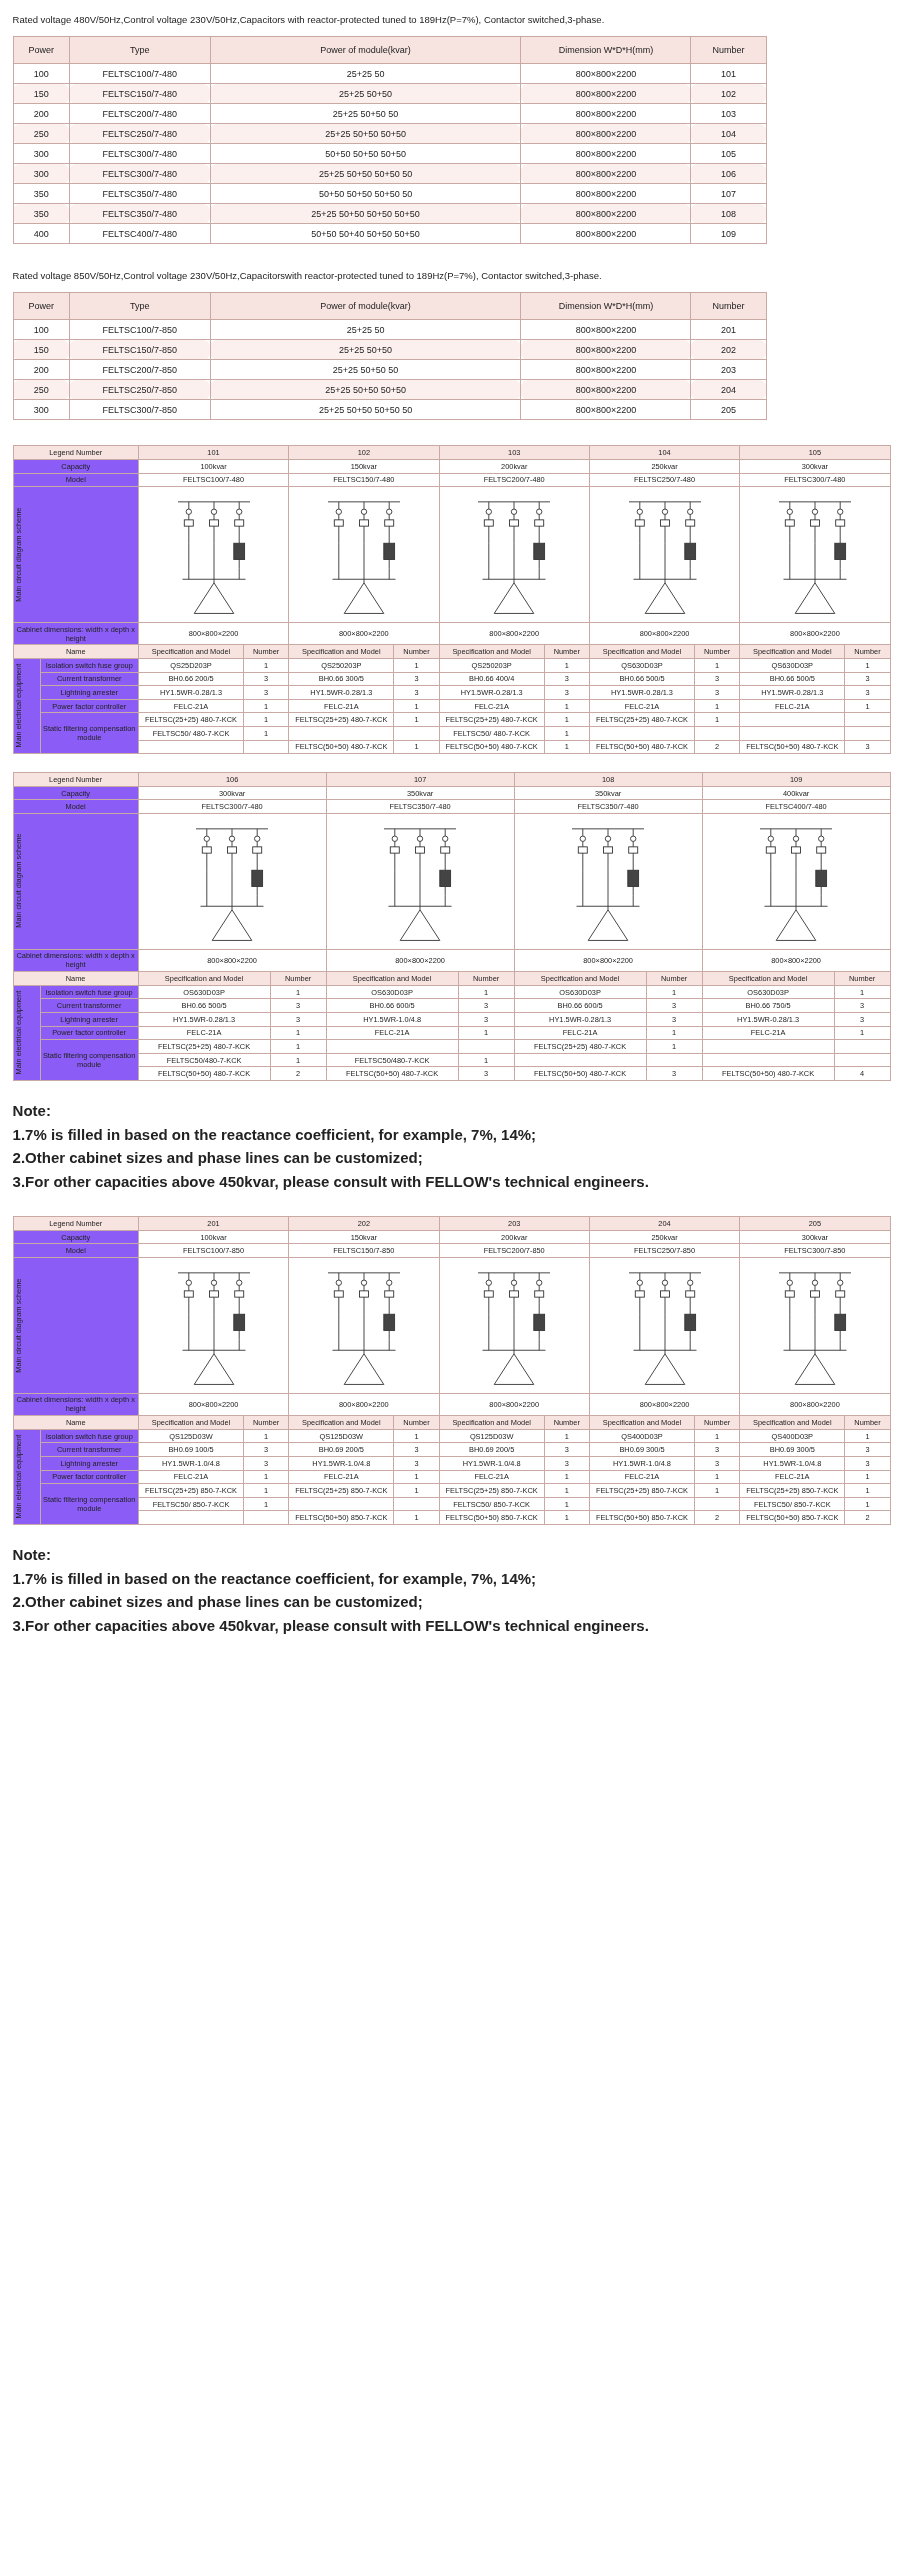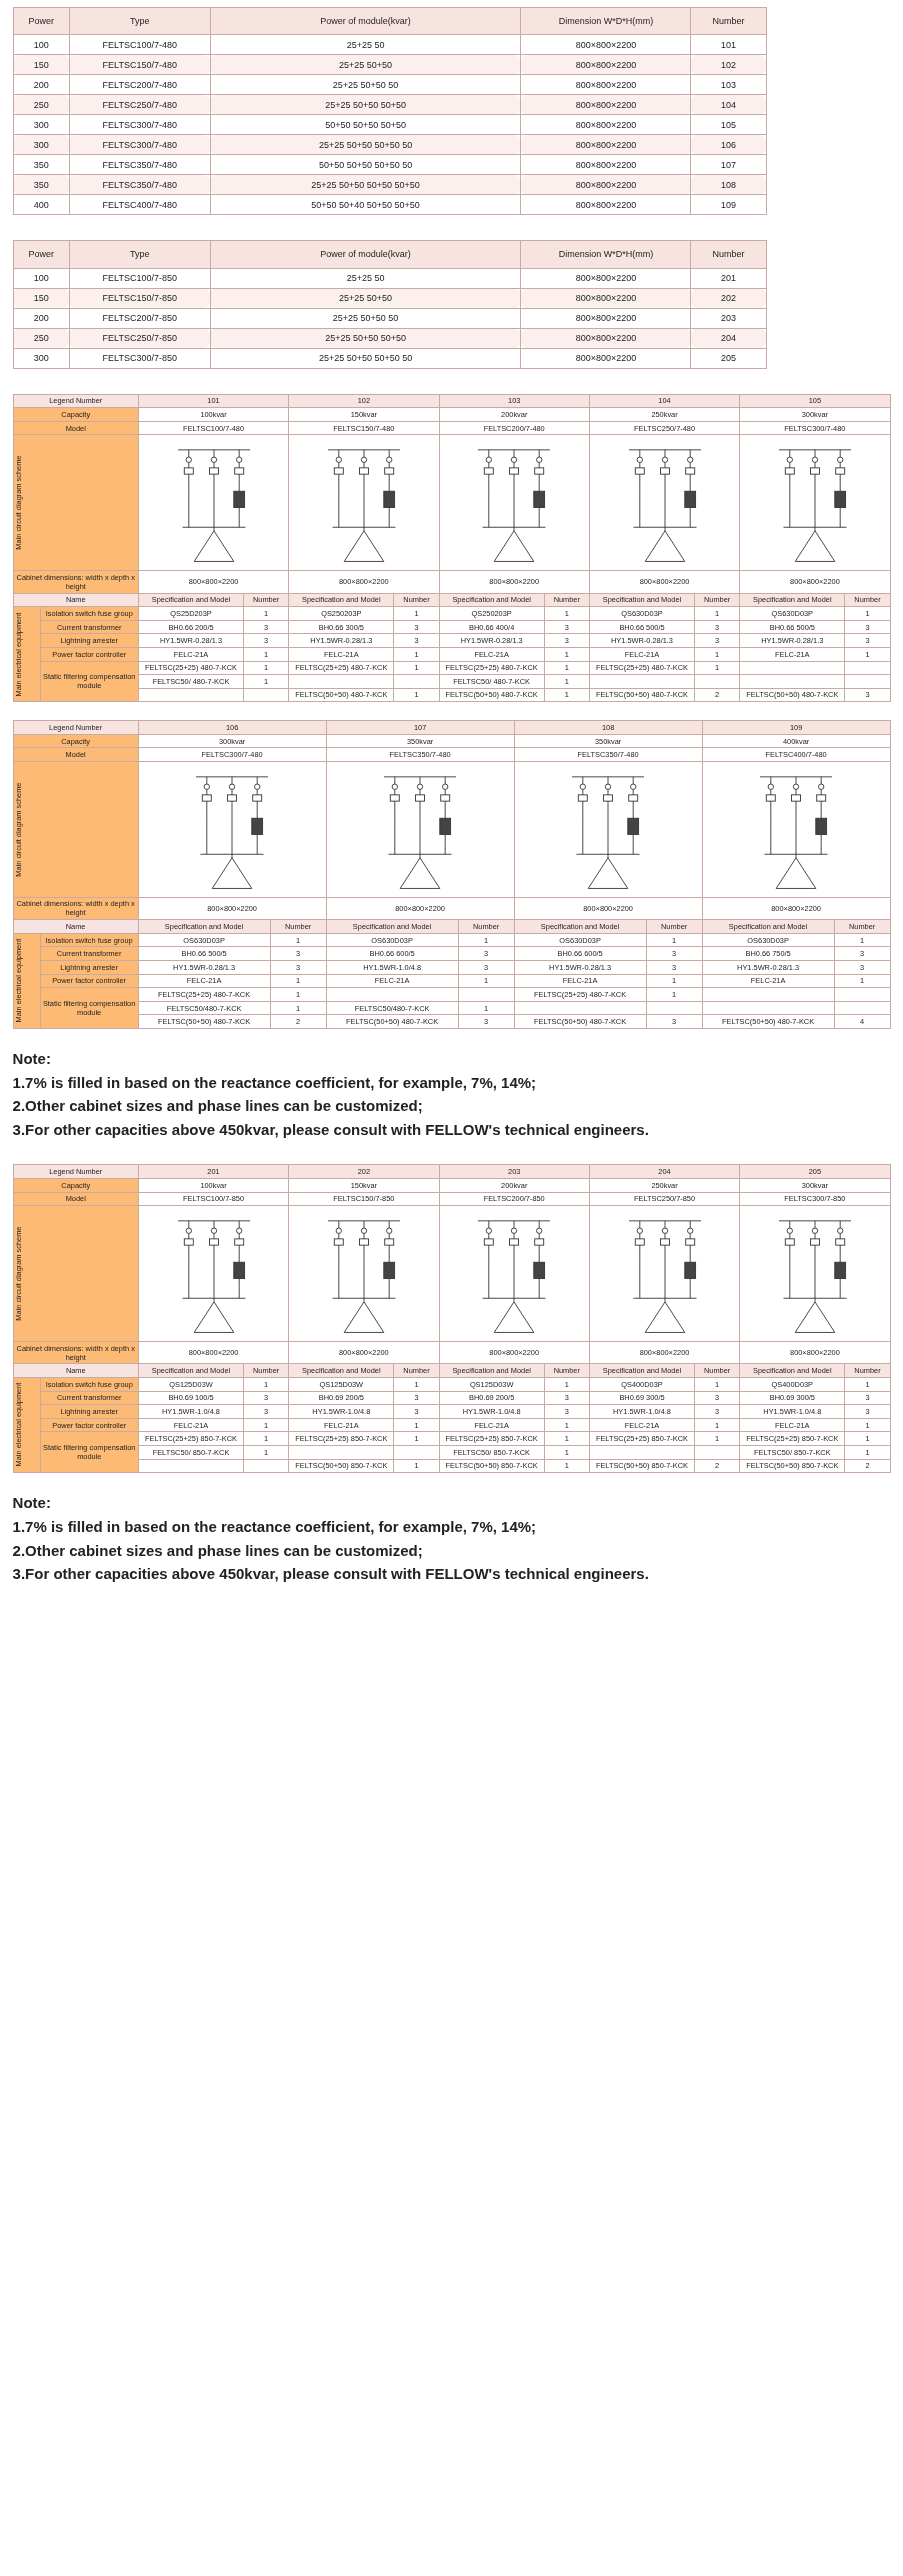--- a/index.html
+++ b/index.html
@@ -40,21 +40,21 @@
   }
   .legend td, .legend th {
     border: 0.9px solid #c9a9a3;
     font-size: 7.4px;
     text-align: center;
     color: #222;
     padding: 1.8px 0.9px;
     vertical-align: middle;
   }
   .hdr-row td { background: #f7e4e0; }
-  .rowlabel { background: #fdba74; font-size: 7.4px; }
+  .rowlabel { background: #8b5cf6; font-size: 7.4px; }
   .vert {
     writing-mode: vertical-rl;
     transform: rotate(180deg);
     white-space: nowrap;
     font-size: 7.4px;
     padding: 1.8px 0;
   }
   .diagcell { height: 135px; padding: 0; background: #fff; }
   .note {
     font-size: 15px;
@@ -64,20 +64,21 @@
     font-weight: bold;
   }
   .note .nt-title { margin-bottom: 0.9px; }
   svg { display: block; margin: 0 auto; }
 </style>
 </head>
 <body>
 
 <div class="page">
 
+  <div class="intro">Rated voltage 480V/50Hz,Control voltage 230V/50Hz,Capacitors with reactor-protected tuned to 189Hz(P=7%), Contactor switched,3-phase.</div>
 
   <table class="tbl1">
     <thead>
       <tr>
         <th style="width:54px">Power</th>
         <th style="width:135px">Type</th>
         <th style="width:298px">Power of module(kvar)</th>
         <th style="width:163px">Dimension W*D*H(mm)</th>
         <th style="width:72px">Number</th>
       </tr>
@@ -142,20 +143,21 @@
         <tr class="plain">
           <td>400</td>
           <td>FELTSC400/7-480</td>
           <td>50+50 50+40 50+50 50+50</td>
           <td>800×800×2200</td>
           <td>109</td>
         </tr>
       </tbody>
   </table>
 
+  <div class="intro">Rated voltage 850V/50Hz,Control voltage 230V/50Hz,Capacitorswith reactor-protected tuned to 189Hz(P=7%), Contactor switched,3-phase.</div>
 
   <table class="tbl1">
     <thead>
       <tr>
         <th style="width:54px">Power</th>
         <th style="width:135px">Type</th>
         <th style="width:298px">Power of module(kvar)</th>
         <th style="width:163px">Dimension W*D*H(mm)</th>
         <th style="width:72px">Number</th>
       </tr>

